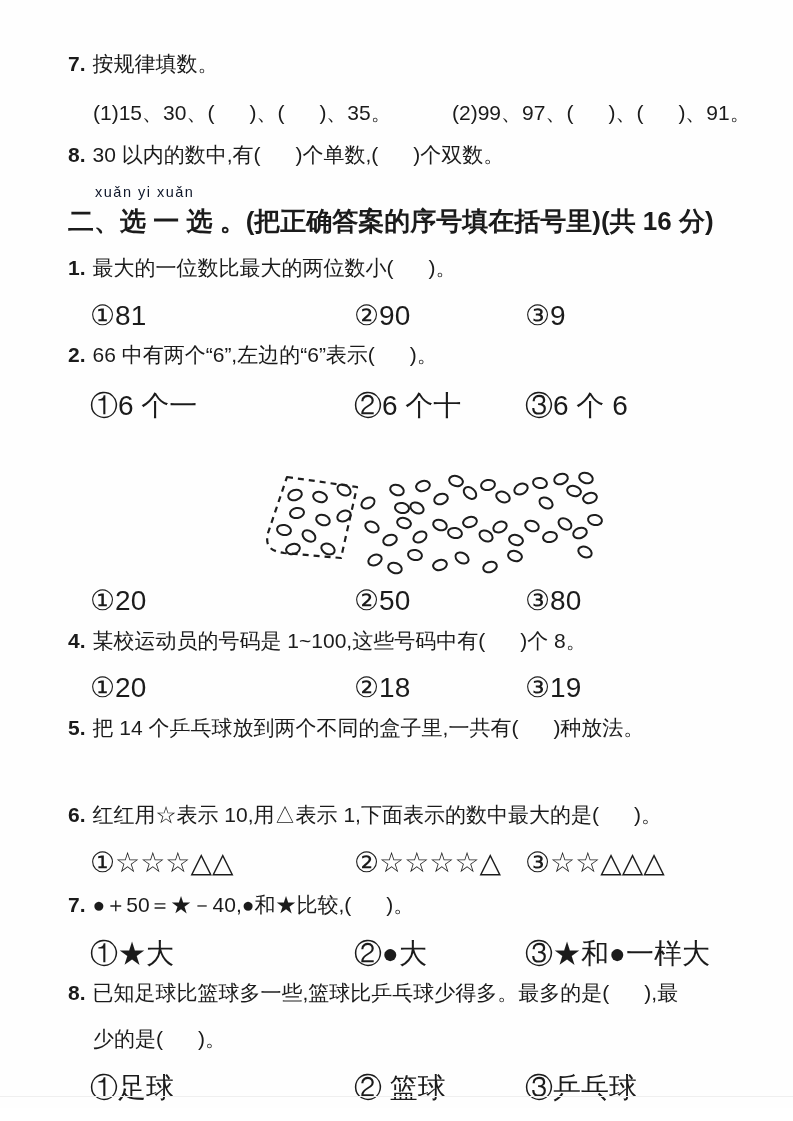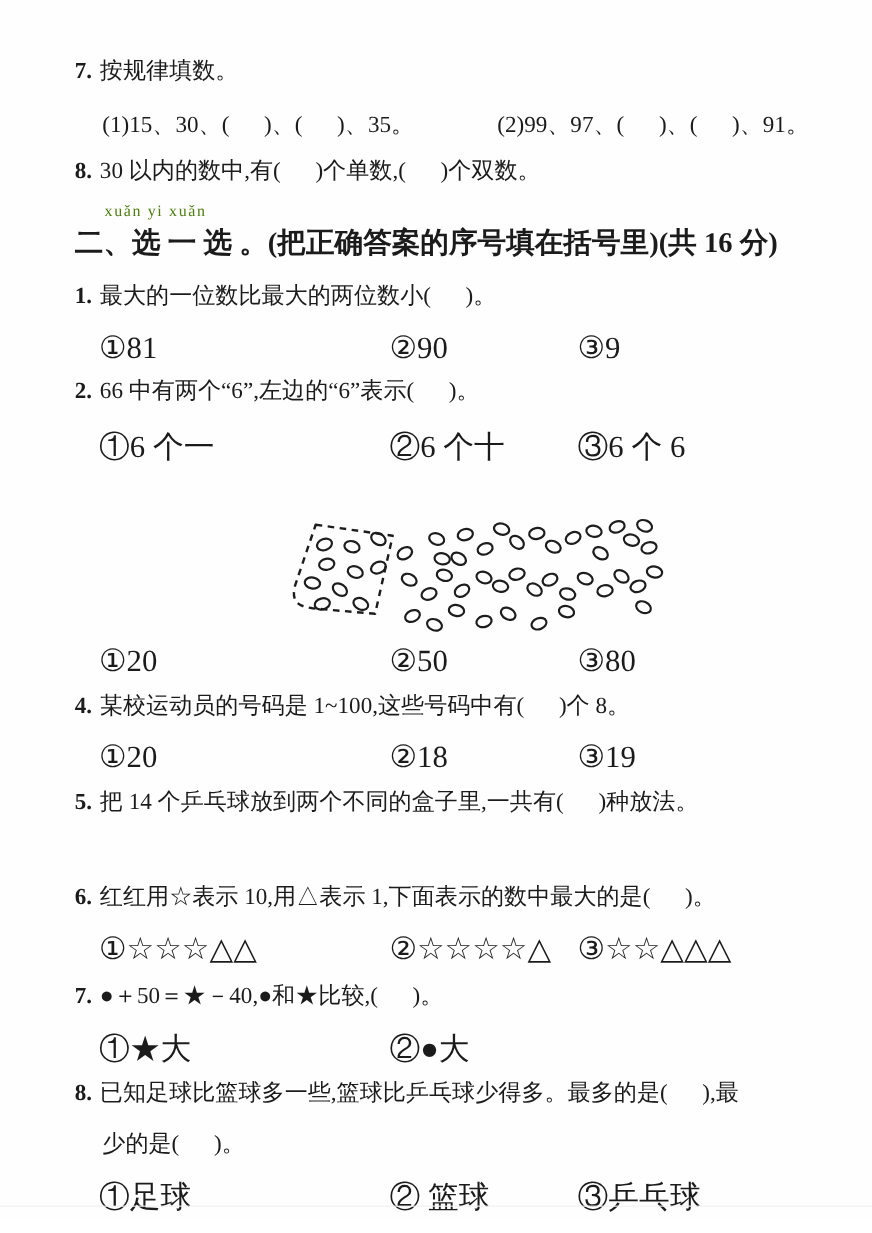--- a/index.html
+++ b/index.html
@@ -1,26 +1,26 @@
 <!DOCTYPE html>
 <html><head>
 <meta charset="utf-8">
 <style>
   html,body{margin:0;padding:0;background:#ffffff;}
   .page{
     position:relative;width:793px;height:1108px;background:#fefefe;
-    font-family:Liberation Serif, serif;
+    font-family:Liberation Sans, sans-serif;
     color:#1b1b1b;overflow:hidden;
   }
   .line{position:absolute;font-size:21px;line-height:28px;white-space:pre;}
   .qnum{font-weight:700;margin-right:7px;display:inline-block;}
   .qtext{font-weight:500;}
   .subline{font-weight:500;}
   .heading-line{font-weight:700;font-size:26px;}
-  .pinyin{position:absolute;font-size:14.5px;letter-spacing:1.5px;color:#4d7c0f;white-space:pre;}
+  .pinyin{position:absolute;font-size:14.5px;letter-spacing:1.5px;color:#0f172a;white-space:pre;}
   .opts{position:absolute;left:0;width:793px;height:28px;}
   .opt{position:absolute;top:0;font-size:28px;font-weight:500;white-space:pre;}
   .opt.c1{left:90px;}
   .opt.c2{left:318px;margin-left:36px;}
   .opt.c3{left:525px;}
   .fig{position:absolute;left:250px;top:460px;width:370px;height:128px;}
   .scanline{position:absolute;left:0;top:1096px;width:793px;height:1px;background:#efefef;}
 </style>
 </head>
 <body>
@@ -127,20 +127,21 @@
   <div class="opts" style="top:846px">
     <span class="opt c1">①☆☆☆△△</span>
     <span class="opt c2">②☆☆☆☆△</span>
     <span class="opt c3">③☆☆△△△</span>
   </div>
 
   <div class="line" style="left:68px;top:891px"><span class="qnum">7.</span><span class="qtext">●＋50＝★－40,●和★比较,(      )。</span></div>
   <div class="opts" style="top:935px">
     <span class="opt c1">①★大</span>
     <span class="opt c2">②●大</span>
+    <span class="opt c3">③★和●一样大</span>
   </div>
 
   <div class="line" style="left:68px;top:979px"><span class="qnum">8.</span><span class="qtext">已知足球比篮球多一些,篮球比乒乓球少得多。最多的是(      ),最</span></div>
   <div class="line subline" style="left:93px;top:1025px">少的是(      )。</div>
   <div class="opts" style="top:1069px">
     <span class="opt c1">①足球</span>
     <span class="opt c2">② 篮球</span>
     <span class="opt c3">③乒乓球</span>
   </div>
 

